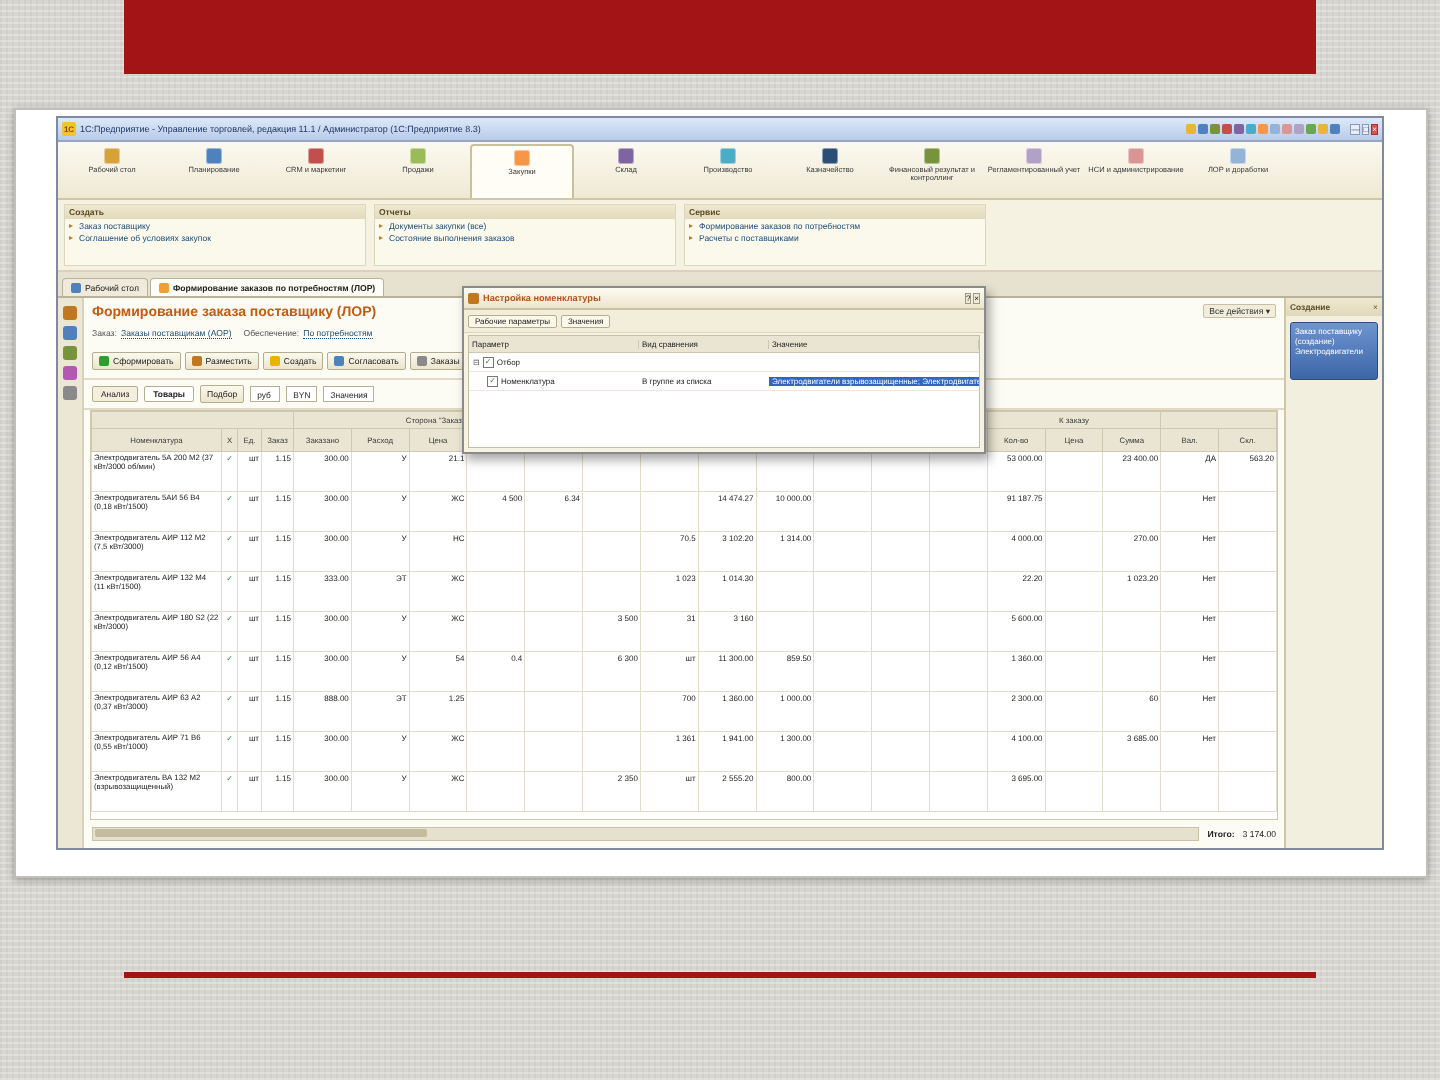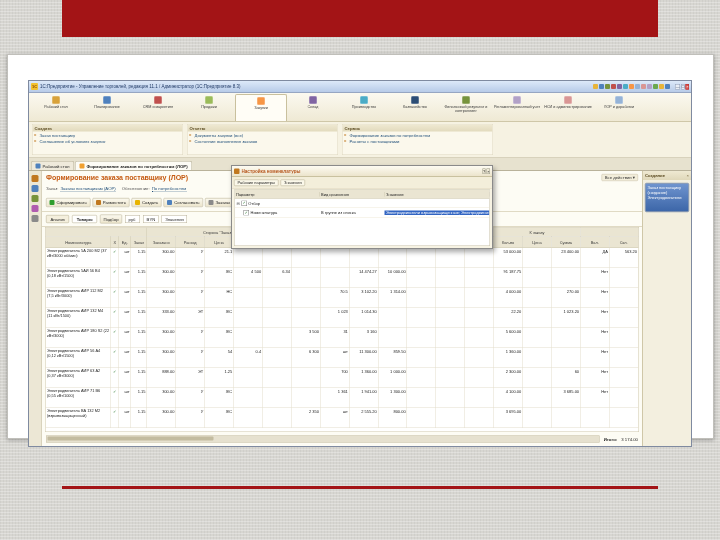--- a/index.html
+++ b/index.html
@@ -7,21 +7,21 @@
     background:#d7d6d1;
     background-image:
       repeating-linear-gradient(0deg, rgba(255,255,255,.28) 0 1px, rgba(0,0,0,0) 1px 3px),
       repeating-linear-gradient(90deg, rgba(0,0,0,.035) 0 1px, rgba(0,0,0,0) 1px 3px);
     font-family:"Liberation Sans", sans-serif;}
   .top-red-bar{position:absolute;left:62px;top:0;width:596px;height:37px;background:#a31416;}
   .bottom-red-line{position:absolute;left:62px;top:486px;width:596px;height:3px;background:#a31416;}
   .shot-panel{position:absolute;left:7px;top:54px;width:705px;height:383px;background:#ffffff;
     border:1px solid #c0bfba;box-shadow:0 1px 4px rgba(0,0,0,.30);}
   
-  .app-scale{position:absolute;left:20px;top:25px;width:664px;height:368px;overflow:hidden;}
+  .app-scale{position:absolute;left:20px;top:3px;width:664px;height:368px;overflow:hidden;}
   .app{width:1328px;height:734px;transform:scale(.5);transform-origin:0 0;
     border:2px solid #7f8aa0;background:#f4f1e4;display:flex;flex-direction:column;
     font-size:10px;color:#222;position:relative;box-sizing:border-box;}
   
   .titlebar{height:22px;flex:0 0 22px;background:linear-gradient(#dde9f9,#b7cbe8);
     border-bottom:2px solid #96a6c2;display:flex;align-items:center;gap:4px;padding:0 4px;}
   .app-logo{width:14px;height:14px;background:#f2c230;color:#8a4500;font-weight:bold;font-size:8px;
     display:flex;align-items:center;justify-content:center;border-radius:2px;}
   .title-text{flex:1;font-size:9px;color:#1f3864;white-space:nowrap;overflow:hidden;}
   .quickbar{display:flex;gap:2px;margin-right:4px;}

